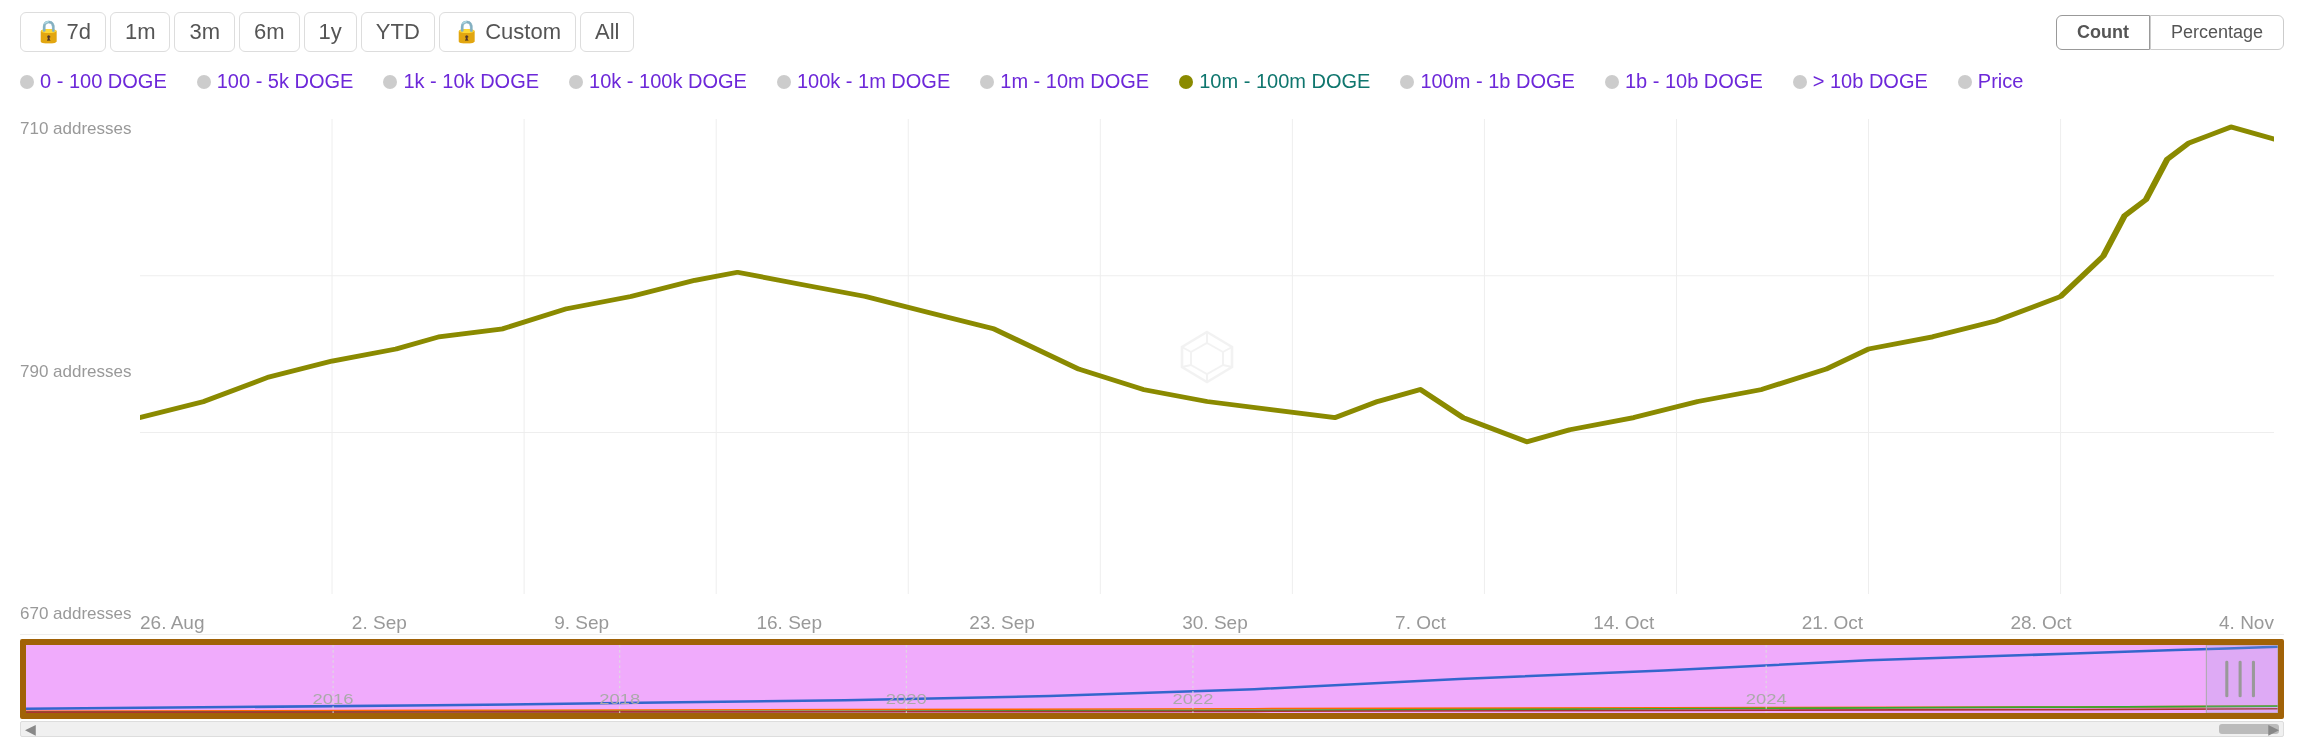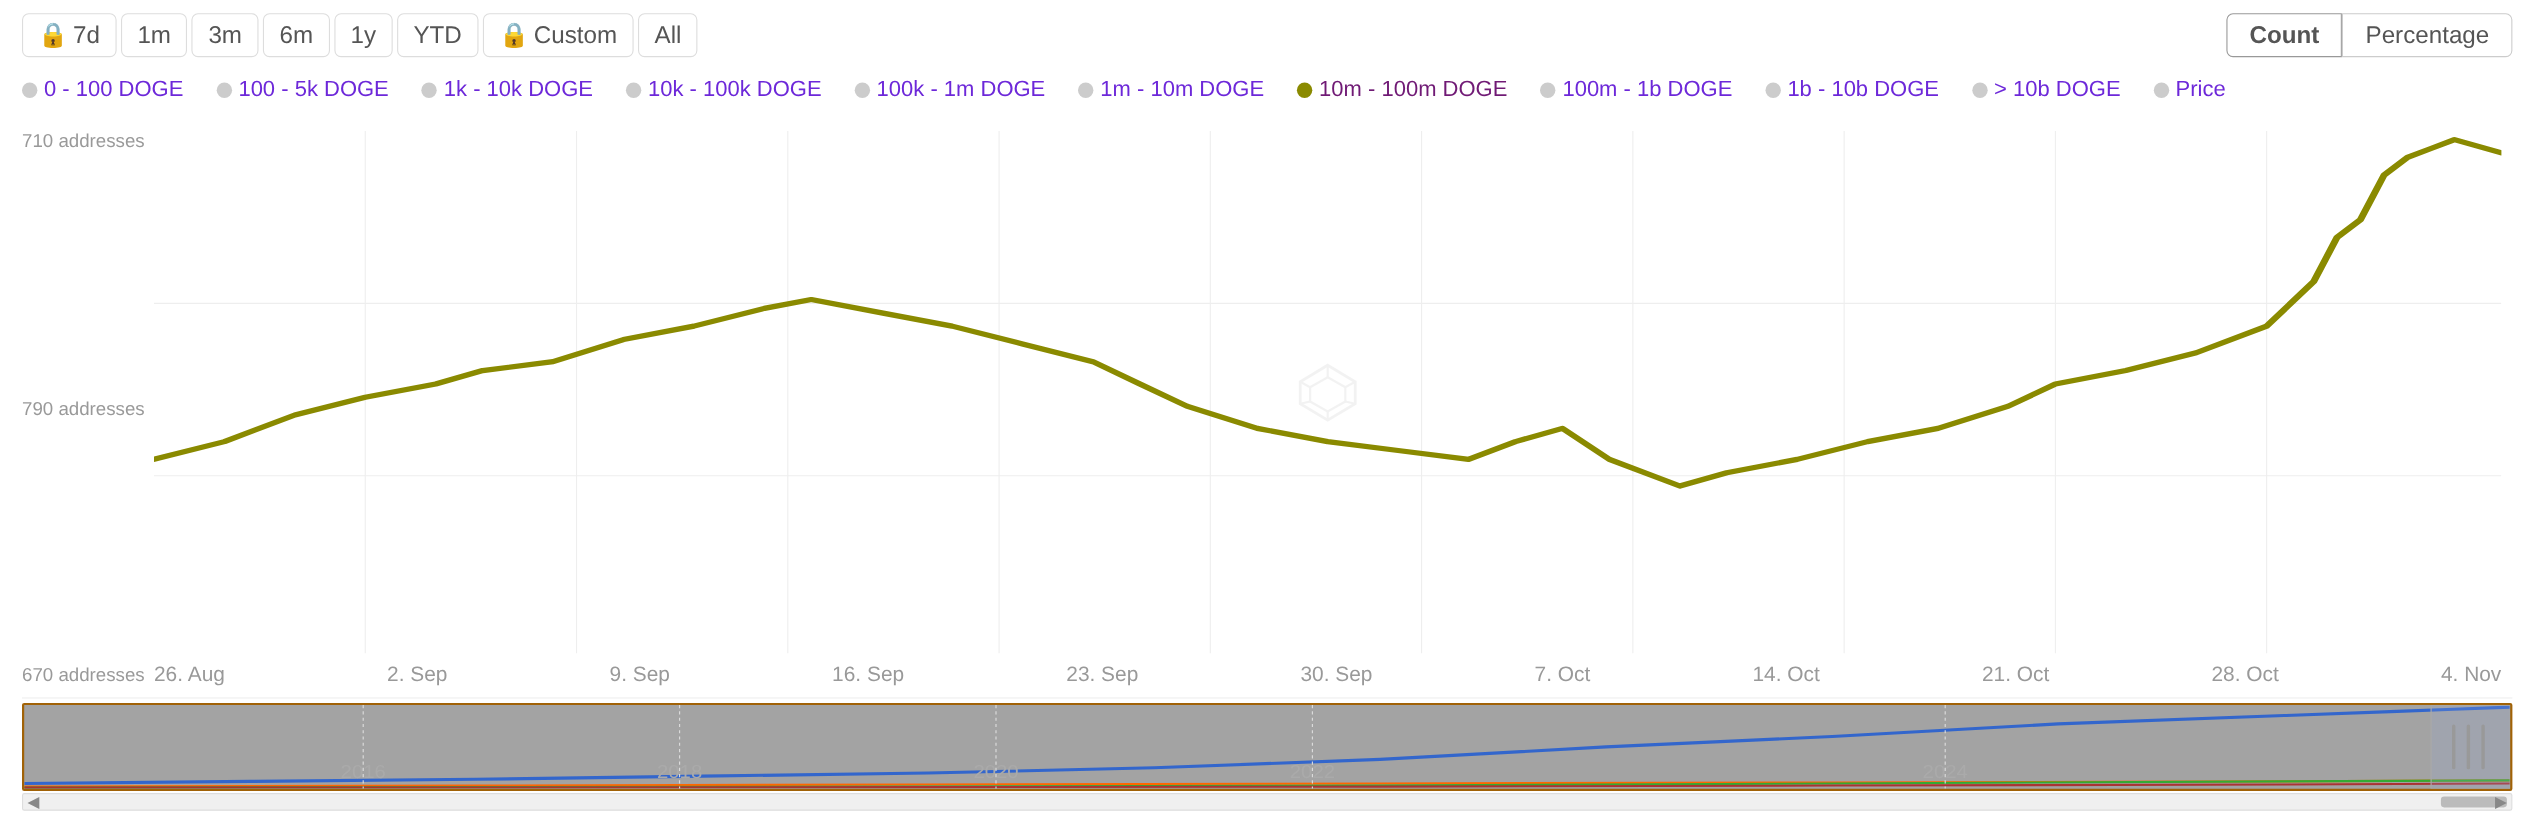--- a/index.html
+++ b/index.html
@@ -48,21 +48,21 @@
     }
 
     .view-toggle {
       display: flex;
       gap: 0;
     }
     .view-btn {
       padding: 6px 20px;
       border: 1px solid #ccc;
       background: #fff;
-      font-size: 22px;
+      font-size: 18px;
       color: #555;
       cursor: pointer;
     }
     .view-btn.active {
       background: #fff;
       border-color: #999;
       font-weight: 600;
     }
     .view-btn:first-child { border-radius: 6px 0 0 6px; }
     .view-btn:last-child { border-radius: 0 6px 6px 0; }
@@ -80,21 +80,21 @@
       align-items: center;
       gap: 6px;
       font-size: 20px;
       color: #6d28d9;
     }
     .legend-dot {
       width: 14px;
       height: 14px;
       border-radius: 50%;
     }
-    .legend-item.active { color: #701a75; }
+    .legend-item.active { color: #0f766e; }
 
     
     .chart-wrapper {
       flex: 1;
       position: relative;
       display: flex;
       flex-direction: column;
     }
 
     .main-chart {
@@ -144,36 +144,36 @@
     }
 
     .x-axis {
       position: absolute;
       left: 120px;
       right: 10px;
       bottom: 0;
       height: 40px;
       display: flex;
       justify-content: space-between;
-      align-items: center;
+      align-items: flex-end;
     }
     .x-label {
       font-size: 19px;
       color: #999;
     }
 
     
     .mini-chart {
       height: 80px;
       position: relative;
-      border: 2px solid #a16207;
+      border: 6px solid #a16207;
       border-radius: 2px;
       margin-top: 4px;
       overflow: hidden;
-      background: #a3a3a3;
+      background: #f0abfc;
     }
 
     .scroll-bar {
       height: 16px;
       background: #f0f0f0;
       border: 1px solid #ddd;
       border-radius: 2px;
       margin-top: 2px;
       position: relative;
       display: flex;

